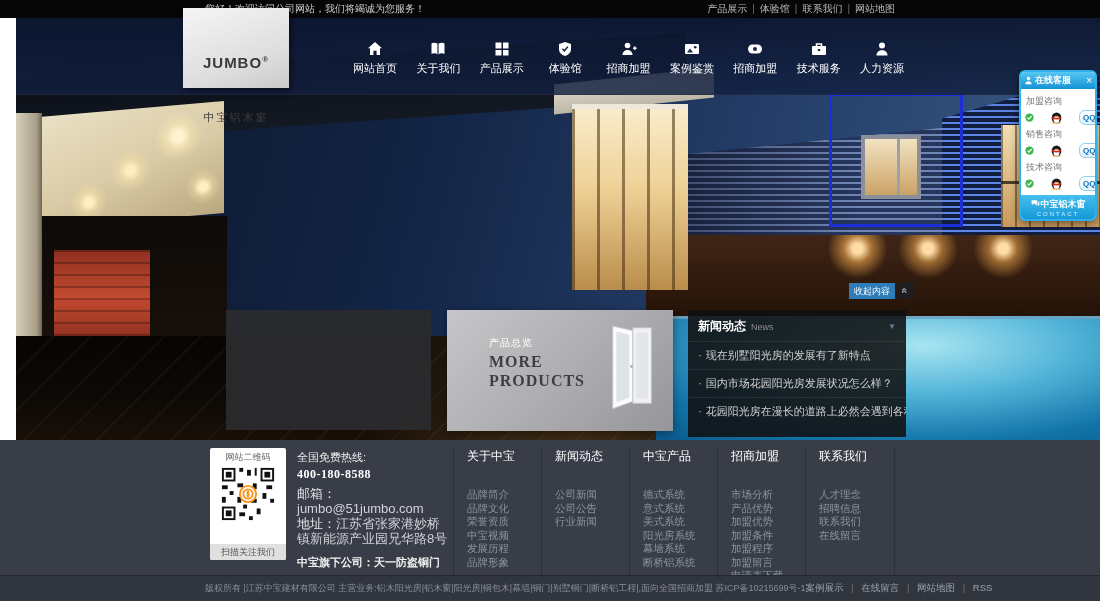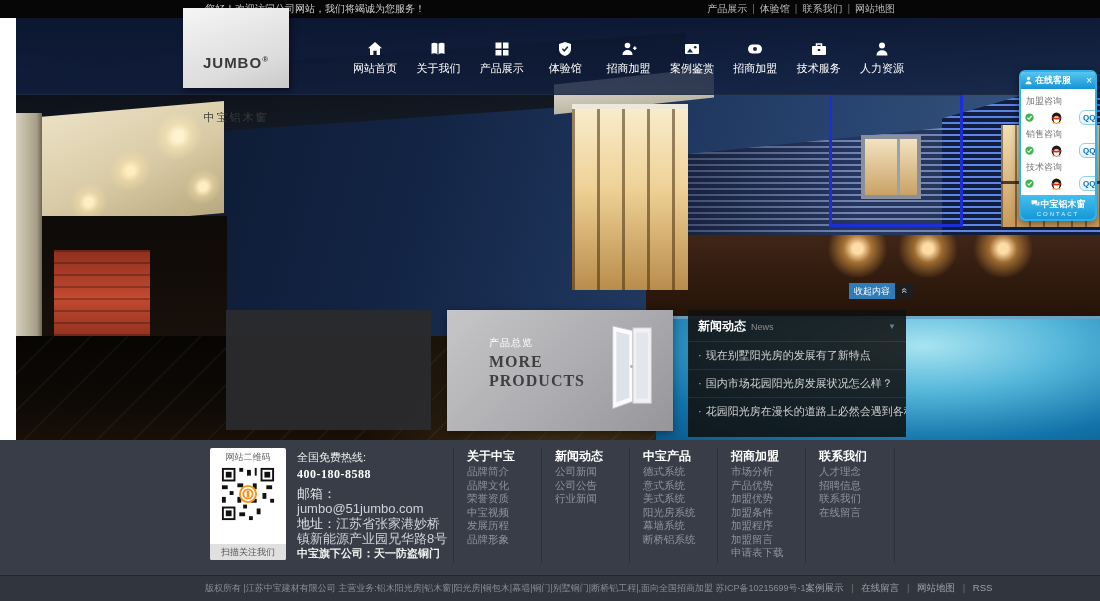--- a/index.html
+++ b/index.html
@@ -136,25 +136,25 @@
   .qr-card { position:absolute; left:5px; top:8px; width:76px; height:112px; background:#fff; border-radius:2px; overflow:hidden; }
   .qr-title { font-size:9px; color:#666; text-align:center; padding:3px 0 1px 0; }
   .qr-svg { display:block; margin:1px auto 0 auto; }
   .qr-caption { position:absolute; bottom:0; left:0; width:100%; height:16px; background:#e0e0e0; color:#555;
       font-size:9px; text-align:center; line-height:16px; }
   .contact { position:absolute; left:92px; top:10px; width:152px; color:#d8dade; }
   .hotline-label { font-size:11px; color:#ececec; }
   .hotline { font-family:"Liberation Serif","DejaVu Serif",serif; font-weight:bold; font-size:12px; color:#fff; margin:2px 0 4px 0; letter-spacing:.5px; }
   .contact-line { font-size:13px; line-height:15px; color:#cfd2d8; }
   .contact-line .clabel { color:#e4e6ea; }
-  .subsidiary { font-size:11px; font-weight:bold; color:#f0f0f0; }
+  .subsidiary { font-size:11px; font-weight:bold; color:#f0f0f0; margin-top:9px; }
   .fcols { position:absolute; left:248px; top:8px; display:flex; }
   .fcol { width:88px; padding-left:13px; border-left:1px solid #2c3038; min-height:115px; }
   .fcol:last-child { border-right:1px solid #2c3038; width:90px; }
-  .fcol-title { font-size:12px; font-weight:bold; color:#fff; margin-bottom:0; }
+  .fcol-title { font-size:12px; font-weight:normal; color:#fff; margin-bottom:23px; }
   .fcol a { display:block; font-size:10.5px; color:#8e949e; line-height:13.5px; text-decoration:none; cursor:pointer; white-space:nowrap; }
 
   
   .bottombar { position:absolute; left:0; top:575px; width:1100px; height:26px; background:#31353e; border-top:1px solid #23262d; }
   .bottom-inner { height:25px; display:flex; align-items:center; justify-content:space-between; }
   .copyright { font-size:9px; color:#878d97; white-space:nowrap; }
   .bottom-links { font-size:9.5px; color:#9aa0aa; white-space:nowrap; }
   .bottom-links a { color:#9aa0aa; text-decoration:none; cursor:pointer; }
 </style>
 </head>

